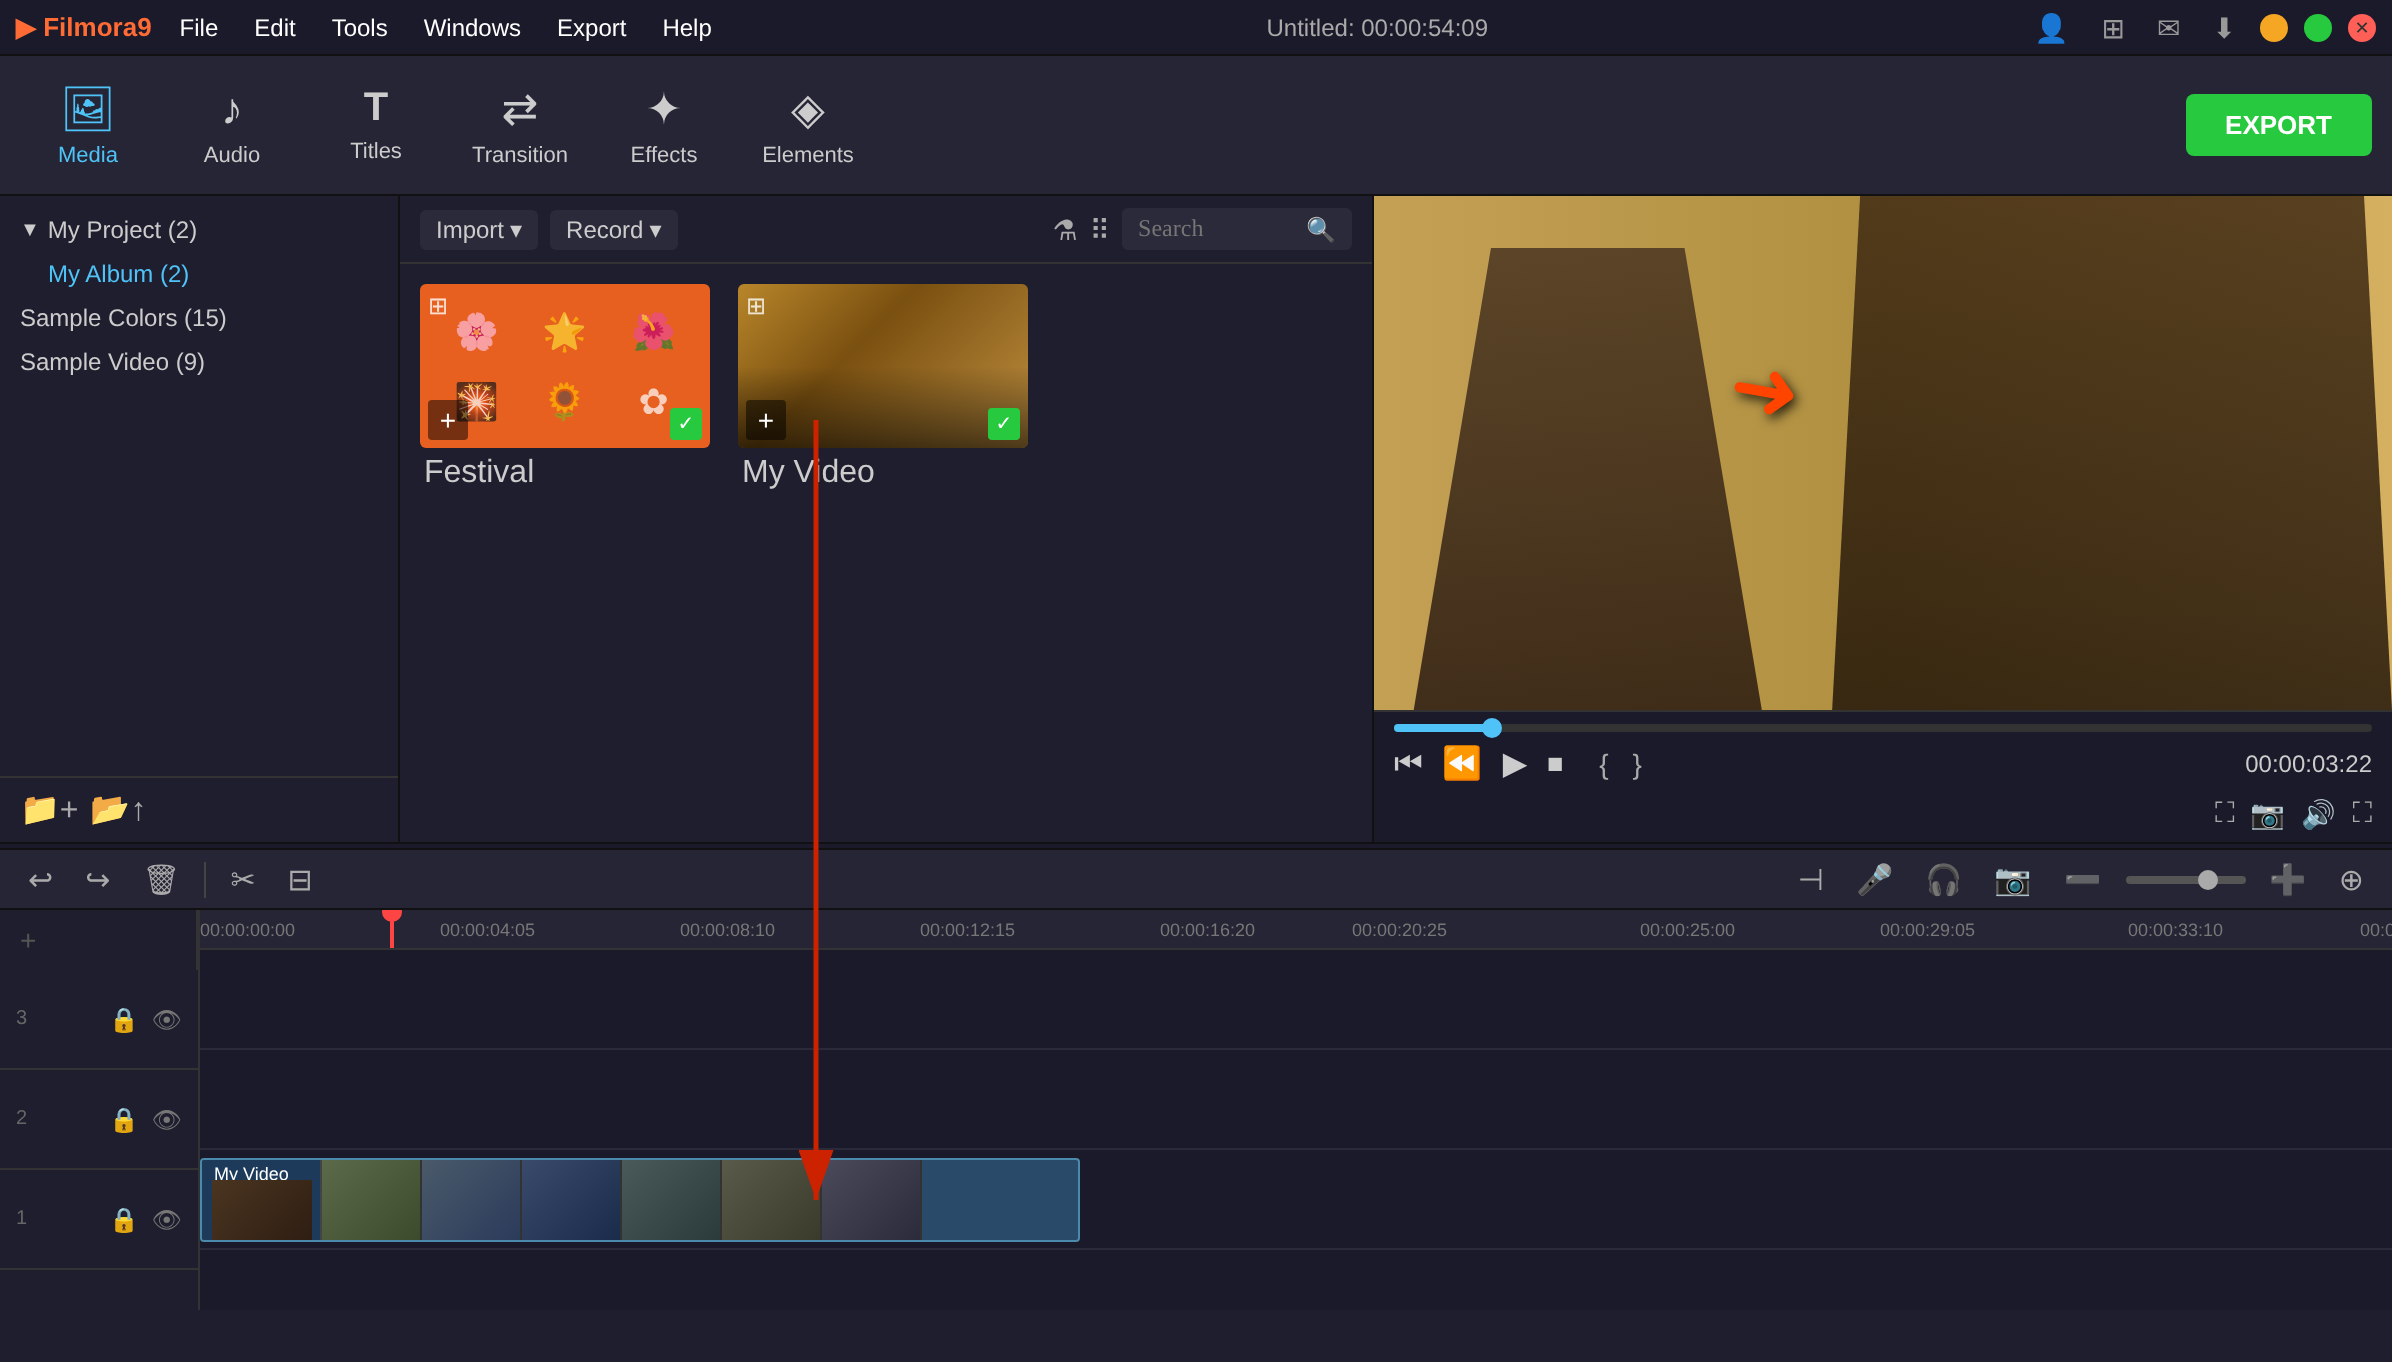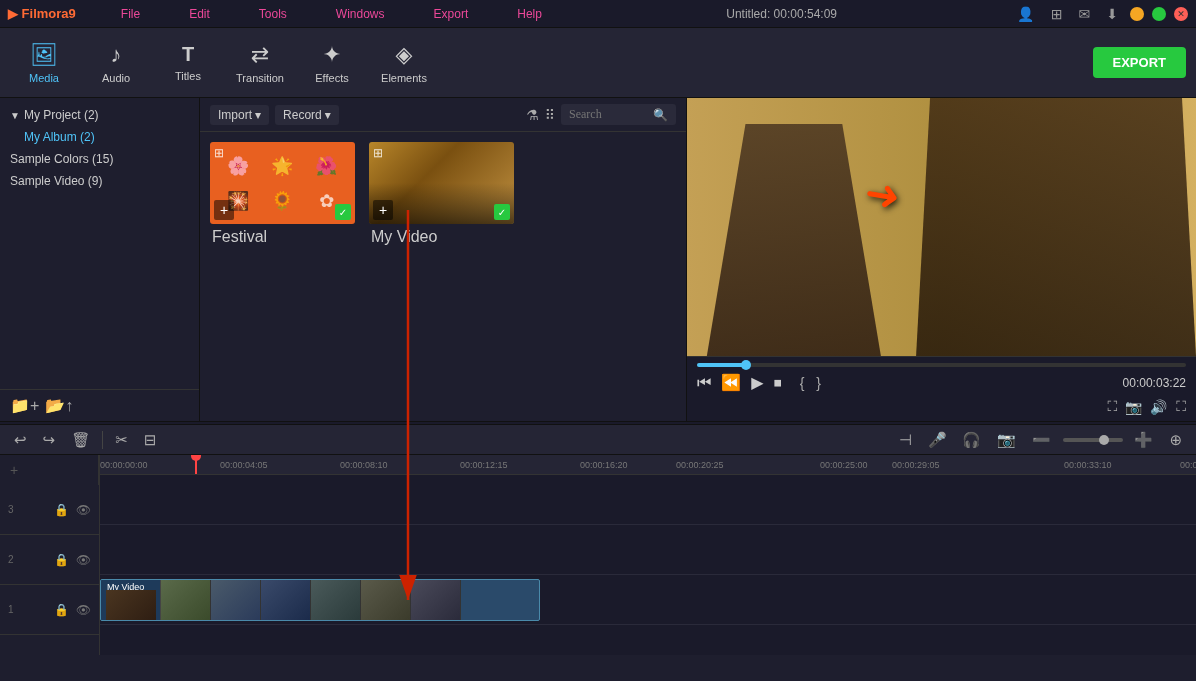--- a/index.html
+++ b/index.html
@@ -3,21 +3,21 @@
   <meta charset="utf-8">
   <style>
     * { margin: 0; padding: 0; box-sizing: border-box; }
     body { width: 1196px; height: 681px; background: #1e1e2e; font-family: 'Segoe UI', Arial, sans-serif; font-size: 12px; color: #ccc; overflow: hidden; user-select: none; }
 
     
     #titlebar { height: 28px; background: #1a1a2a; display: flex; align-items: center; justify-content: space-between; padding: 0 8px; border-bottom: 1px solid #111; }
     #titlebar-left { display: flex; align-items: center; gap: 6px; }
     #titlebar-logo { color: #ff6b35; font-weight: bold; font-size: 13px; }
     #titlebar-menus { display: flex; gap: 2px; }
-    .menu-item { padding: 2px 8px; color: #ec4899; cursor: pointer; font-size: 12px; margin-left: 31px; }
+    .menu-item { padding: 2px 8px; color: #ffffff; cursor: pointer; font-size: 12px; }
     #titlebar-center { color: #aaa; font-size: 12px; }
     #titlebar-right { display: flex; align-items: center; gap: 8px; }
     .title-btn { width: 14px; height: 14px; border-radius: 50%; cursor: pointer; display: flex; align-items: center; justify-content: center; font-size: 9px; color: #333; }
     .title-minimize { background: #f5a623; }
     .title-maximize { background: #27c93f; }
     .title-close { background: #ff5f57; }
     .titlebar-icon { color: #999; font-size: 14px; cursor: pointer; padding: 0 4px; }
 
     
     #toolbar { height: 70px; background: #252535; display: flex; align-items: center; padding: 0 10px; gap: 4px; border-bottom: 1px solid #111; }
@@ -341,21 +341,21 @@
     <div id="timeline-tracks">
 
       <div id="ruler-row">
         <span class="ruler-label" style="left:0px;">00:00:00:00</span>
         <span class="ruler-label" style="left:120px;">00:00:04:05</span>
         <span class="ruler-label" style="left:240px;">00:00:08:10</span>
         <span class="ruler-label" style="left:360px;">00:00:12:15</span>
         <span class="ruler-label" style="left:480px;text-align:center;">00:00:16:20</span>
         <span class="ruler-label" style="left:576px;">00:00:20:25</span>
         <span class="ruler-label" style="left:720px;text-align:right;">00:00:25:00</span>
-        <span class="ruler-label" style="left:792px;">00:00:29:05</span>
+        <span class="ruler-label" style="left:840px;">00:00:29:05</span>
         <span class="ruler-label" style="left:964px;">00:00:33:10</span>
         <span class="ruler-label" style="left:1080px;">00:00:37:16</span>
 
         <div id="playhead" style="left:95px;">
           <div id="playhead-head"></div>
         </div>
       </div>
 
       <div class="track-lane"></div>
 

